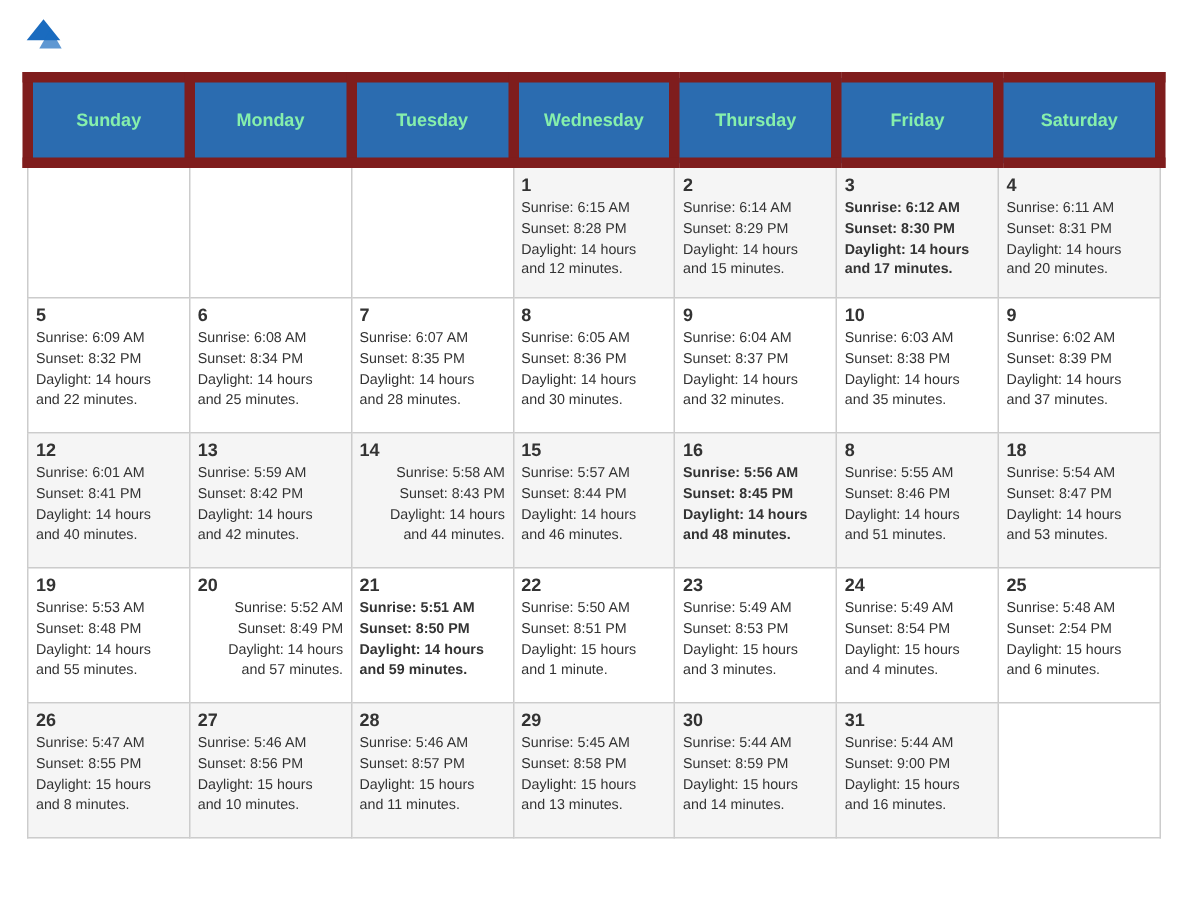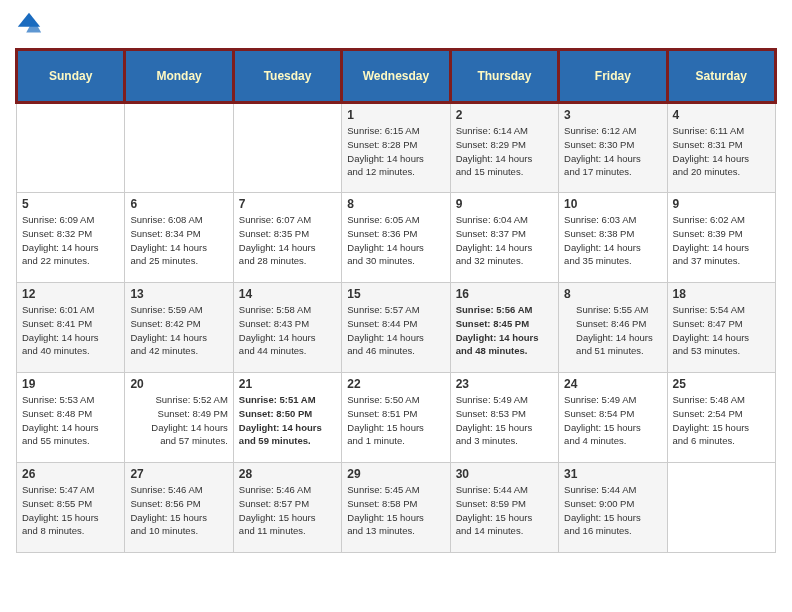--- a/index.html
+++ b/index.html
@@ -44,26 +44,26 @@
       font-size: 16px;
       color: #555;
     }
     table {
       width: 100%;
       border-collapse: collapse;
       table-layout: fixed;
     }
     thead th {
       background-color: #2b6cb0;
-      color: #fef9c3;
+      color: #86efac;
       font-size: 12px;
       font-weight: bold;
       padding: 18px 4px;
       text-align: center;
-      border: 3px solid #7f1d1d;
+      border: 7px solid #7f1d1d;
     }
     tbody td {
       vertical-align: top;
       border: 1px solid #ccc;
       padding: 4px 5px;
       font-size: 10px;
       color: #333;
       height: 90px;
       background: #fff;
     }
@@ -128,21 +128,21 @@
         </td>
         <td>
           <div class="day-num">2</div>
           <div class="day-info" style="white-space: pre-line;">Sunrise: 6:14 AM
 Sunset: 8:29 PM
 Daylight: 14 hours
 and 15 minutes.</div>
         </td>
         <td>
           <div class="day-num">3</div>
-          <div class="day-info" style="white-space: pre-line;">Sunrise: 6:12 AM
+          <div class="day-info" style="white-space: pre-line; font-weight: bold;">Sunrise: 6:12 AM
 Sunset: 8:30 PM
 Daylight: 14 hours
 and 17 minutes.</div>
         </td>
         <td>
           <div class="day-num">4</div>
           <div class="day-info" style="white-space: pre-line;">Sunrise: 6:11 AM
 Sunset: 8:31 PM
 Daylight: 14 hours
 and 20 minutes.</div>
@@ -209,42 +209,42 @@
         </td>
         <td>
           <div class="day-num">13</div>
           <div class="day-info" style="white-space: pre-line;">Sunrise: 5:59 AM
 Sunset: 8:42 PM
 Daylight: 14 hours
 and 42 minutes.</div>
         </td>
         <td>
           <div class="day-num">14</div>
-          <div class="day-info" style="white-space: pre-line;">Sunrise: 5:58 AM
+          <div class="day-info" style="white-space: pre-line; text-align: right;">Sunrise: 5:58 AM
 Sunset: 8:43 PM
 Daylight: 14 hours
 and 44 minutes.</div>
         </td>
         <td>
           <div class="day-num">15</div>
           <div class="day-info" style="white-space: pre-line;">Sunrise: 5:57 AM
 Sunset: 8:44 PM
 Daylight: 14 hours
 and 46 minutes.</div>
         </td>
         <td>
           <div class="day-num">16</div>
           <div class="day-info" style="white-space: pre-line; font-weight: bold;">Sunrise: 5:56 AM
 Sunset: 8:45 PM
 Daylight: 14 hours
 and 48 minutes.</div>
         </td>
         <td>
           <div class="day-num">8</div>
-          <div class="day-info" style="white-space: pre-line; margin-left: 12px;">Sunrise: 5:55 AM
+          <div class="day-info" style="white-space: pre-line;">Sunrise: 5:55 AM
 Sunset: 8:46 PM
 Daylight: 14 hours
 and 51 minutes.</div>
         </td>
         <td>
           <div class="day-num">18</div>
           <div class="day-info" style="white-space: pre-line;">Sunrise: 5:54 AM
 Sunset: 8:47 PM
 Daylight: 14 hours
 and 53 minutes.</div>

